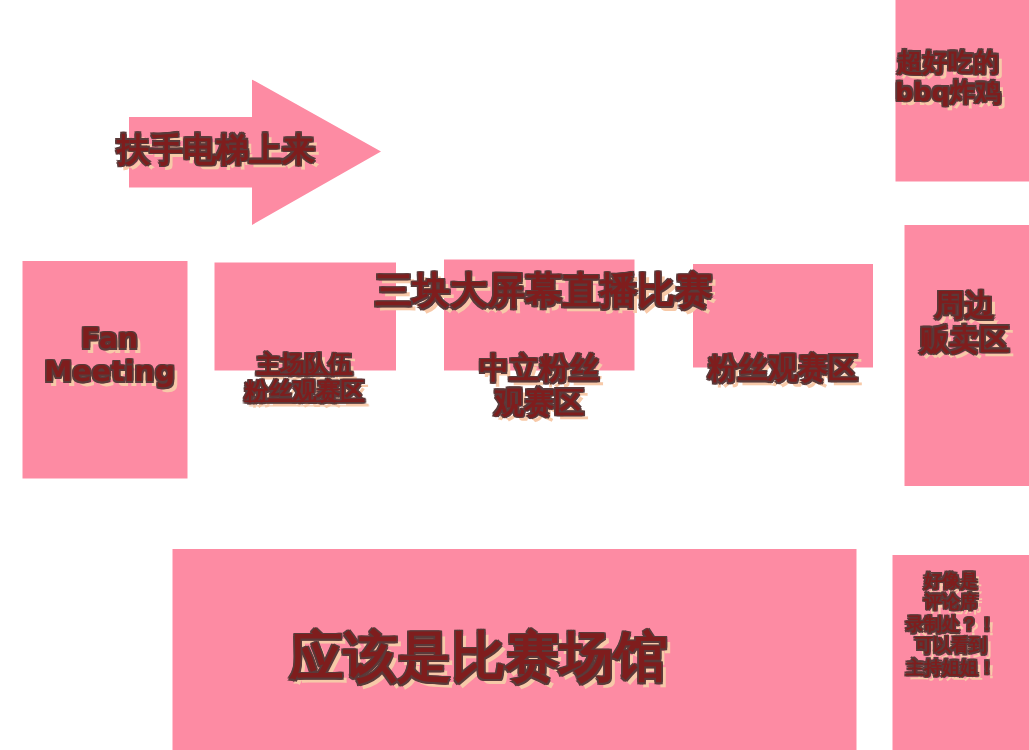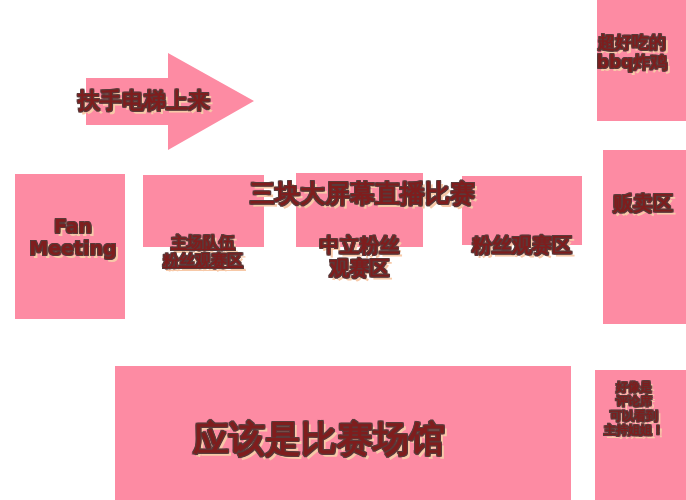--- a/index.html
+++ b/index.html
@@ -47,25 +47,27 @@
   <div>中立粉丝</div>
   <div>观赛区</div>
 </div>
 
 <div class="label" style="left:452px; top:234px; width:140px; font-size:20px;">
   <div>粉丝观赛区</div>
 </div>
 
 <div class="block" style="left:603px; top:150px; width:83px; height:174px;"></div>
 <div class="label" style="left:600px; top:192px; width:86px; font-size:20px;">
+  <div>周边</div>
   <div>贩卖区</div>
 </div>
 
 <div class="block" style="left:115px; top:366px; width:456px; height:134px;"></div>
 <div class="label" style="left:115px; top:418px; width:408px; font-size:36px;">应该是比赛场馆</div>
 
 <div class="block" style="left:595px; top:370px; width:91px; height:130px;"></div>
 <div class="label" style="left:582px; top:380px; width:104px; font-size:12px; line-height:1.2;">
   <div>好像是</div>
   <div>评论席</div>
+  <div>录制处？！</div>
   <div>可以看到</div>
   <div>主持姐姐！</div>
 </div>
 
 </body></html>

